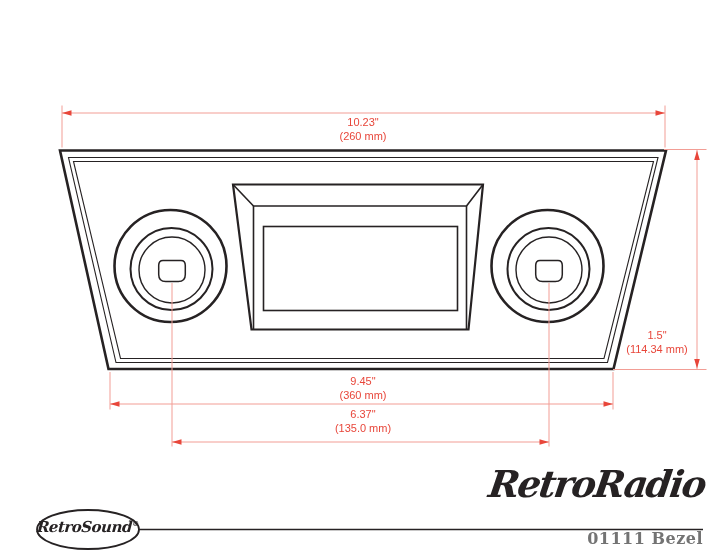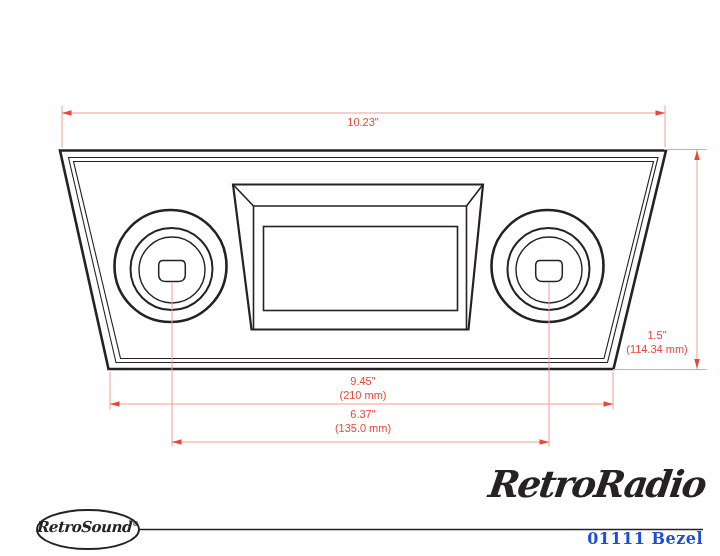--- a/index.html
+++ b/index.html
@@ -52,21 +52,21 @@
     line-height: 1;
   }
 
   .part-number {
     position: absolute;
     right: 17px;
     top: 531px;
     font-family: "DejaVu Serif", serif;
     font-weight: bold;
     font-size: 16px;
-    color: #1d4ed8;
+    color: #737373;
     letter-spacing: 0.5px;
     line-height: 1;
   }
 </style>
 </head>
 <body>
 
 <div id="stage">
 
   <svg id="linework" width="720" height="556" viewBox="0 0 720 556">
@@ -121,30 +121,31 @@
       <polygon points="172,442 181.5,439.2 181.5,444.8" fill="#e8463a"></polygon>
       <polygon points="549,442 539.5,439.2 539.5,444.8" fill="#e8463a"></polygon>
     </g>
 
     <ellipse cx="88" cy="529.5" rx="51" ry="19.5" stroke="#262223" stroke-width="1.8" fill="none"></ellipse>
     <path d="M139,529.5 H703" stroke="#262223" stroke-width="1.6" fill="none"></path>
   </svg>
 
   <div class="dim-label" style="left:303px; top:116px; width:120px;">
     <div>10.23"</div>
+    <div>(260 mm)</div>
   </div>
 
   <div class="dim-label" style="left:592px; top:329px; width:130px;">
     <div>1.5"</div>
     <div>(114.34 mm)</div>
   </div>
 
   <div class="dim-label" style="left:303px; top:375px; width:120px;">
     <div>9.45"</div>
-    <div>(210 mm)</div>
+    <div>(360 mm)</div>
   </div>
 
   <div class="dim-label" style="left:303px; top:408px; width:120px;">
     <div>6.37"</div>
     <div>(135.0 mm)</div>
   </div>
 
   <div class="brand-left"><span>RetroSound</span><sup>®</sup></div>
 
   <div class="brand-right"><span>RetroRadio</span></div>

